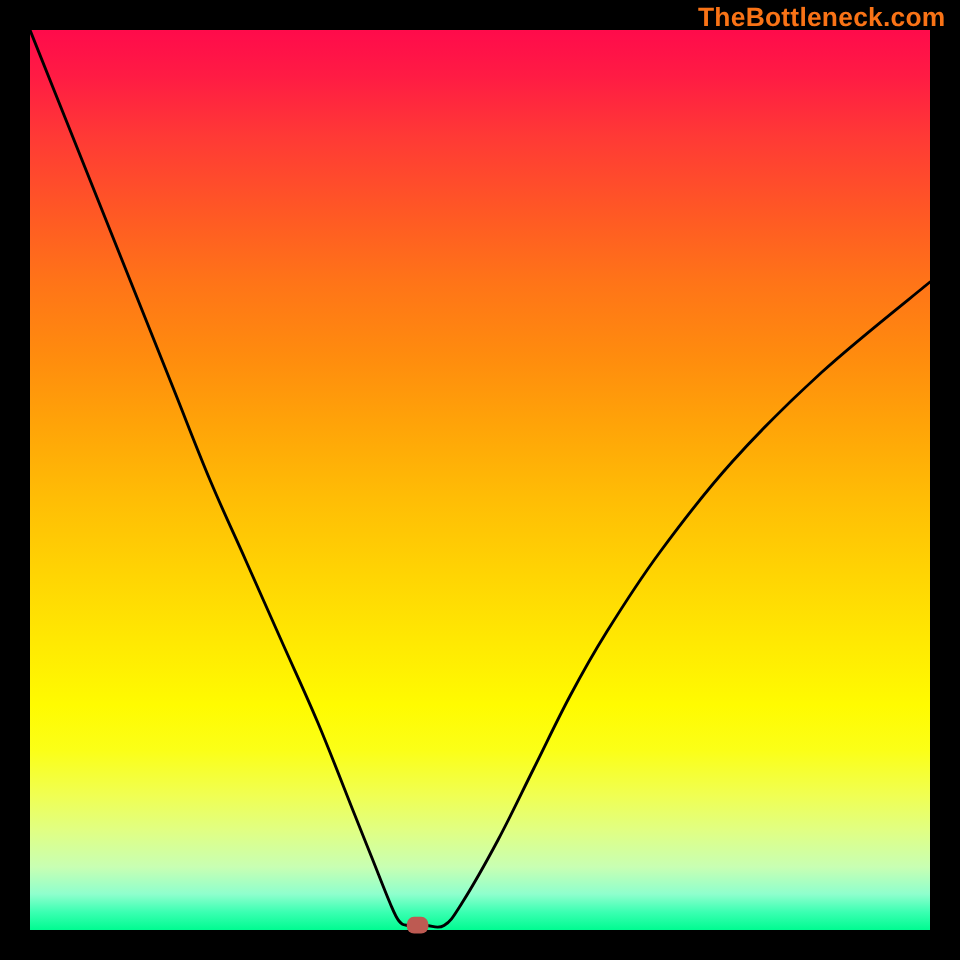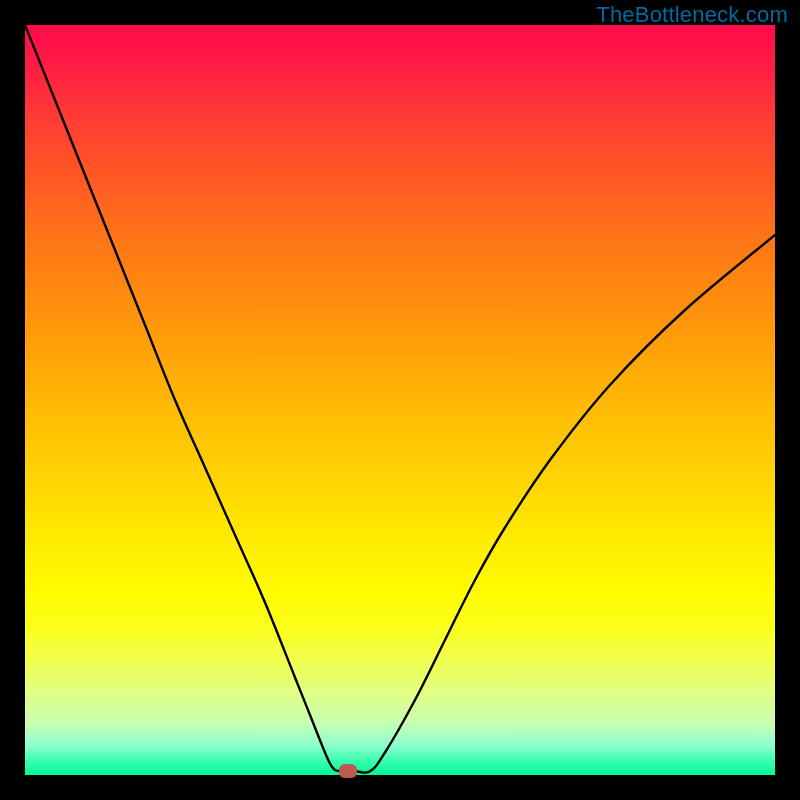--- a/index.html
+++ b/index.html
@@ -9,22 +9,22 @@
     width: 800px;
     height: 800px;
     background: #000;
   }
   .watermark {
     position: absolute;
     top: 2px;
     right: 12px;
     font-family: Arial, Helvetica, sans-serif;
     font-size: 22px;
-    font-weight: 400;
-    color: #0369a1;
+    font-weight: 700;
+    color: #f97316;
     letter-spacing: 0.2px;
     z-index: 10;
   }
   .plot-box {
     position: absolute;
     left: 25px;
     top: 25px;
     width: 750px;
     height: 750px;
     background: linear-gradient(to bottom,

